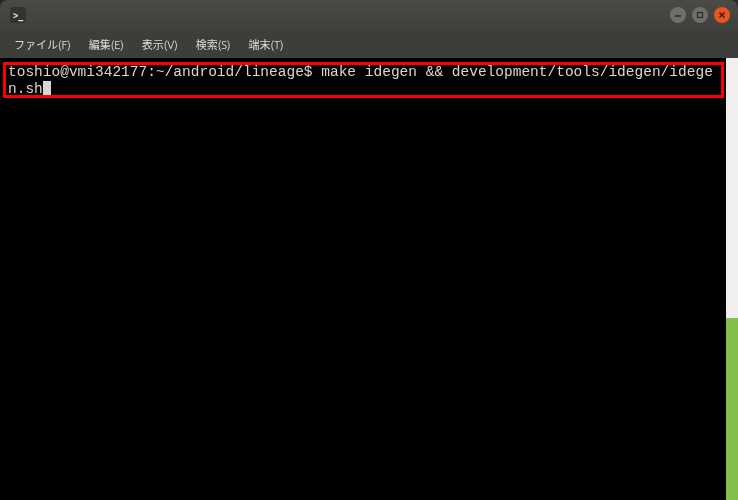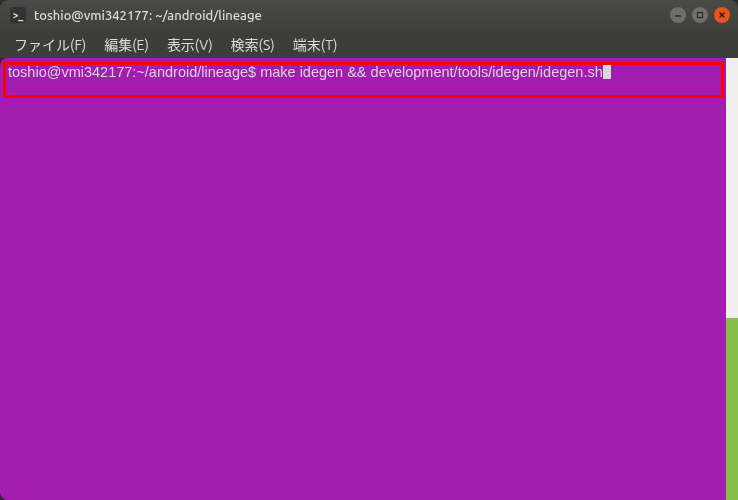--- a/index.html
+++ b/index.html
@@ -89,33 +89,32 @@
     .menubar {
       height: 28px;
       background: #3d3d3a;
       display: flex;
       align-items: center;
       padding: 0 6px;
       gap: 2px;
     }
     .menu-item {
       color: #dcdcdc;
-      font-size: 14px;
+      font-size: 11px;
       padding: 2px 8px;
       cursor: pointer;
     }
     .terminal-area {
       flex: 1;
-      background: #a21caf;
+      background: #000000;
       position: relative;
-      font-family: Liberation Sans, sans-serif;
+      font-family: Liberation Mono, monospace;
       font-size: 14.5px;
       line-height: 17px;
       color: #d8d8d2;
-      border-radius: 8px;
     }
     .highlight-box {
       position: absolute;
       left: 3px;
       top: 4px;
       right: 14px;
       height: 36px;
       border: 3px solid #ff0000;
       pointer-events: none;
       z-index: 5;
@@ -165,21 +164,20 @@
       background: #84be4b;
     }
   </style>
 </head>
 <body>
 
 <div class="window">
   <div class="titlebar">
     <div class="titlebar-left">
       <div class="terminal-icon">&gt;_</div>
-      <span class="title-text">toshio@vmi342177: ~/android/lineage</span>
     </div>
     <div class="window-controls">
       <div class="control-btn control-min">
         <svg width="8" height="8" viewBox="0 0 8 8">
             <line x1="1" y1="5" x2="7" y2="5" stroke="#2b2b2b" stroke-width="1.5"></line>
           </svg>
       </div>
       <div class="control-btn control-max">
         <svg width="8" height="8" viewBox="0 0 8 8">
             <rect x="1.5" y="1.5" width="5" height="5" fill="none" stroke="#2b2b2b" stroke-width="1.2"></rect>

